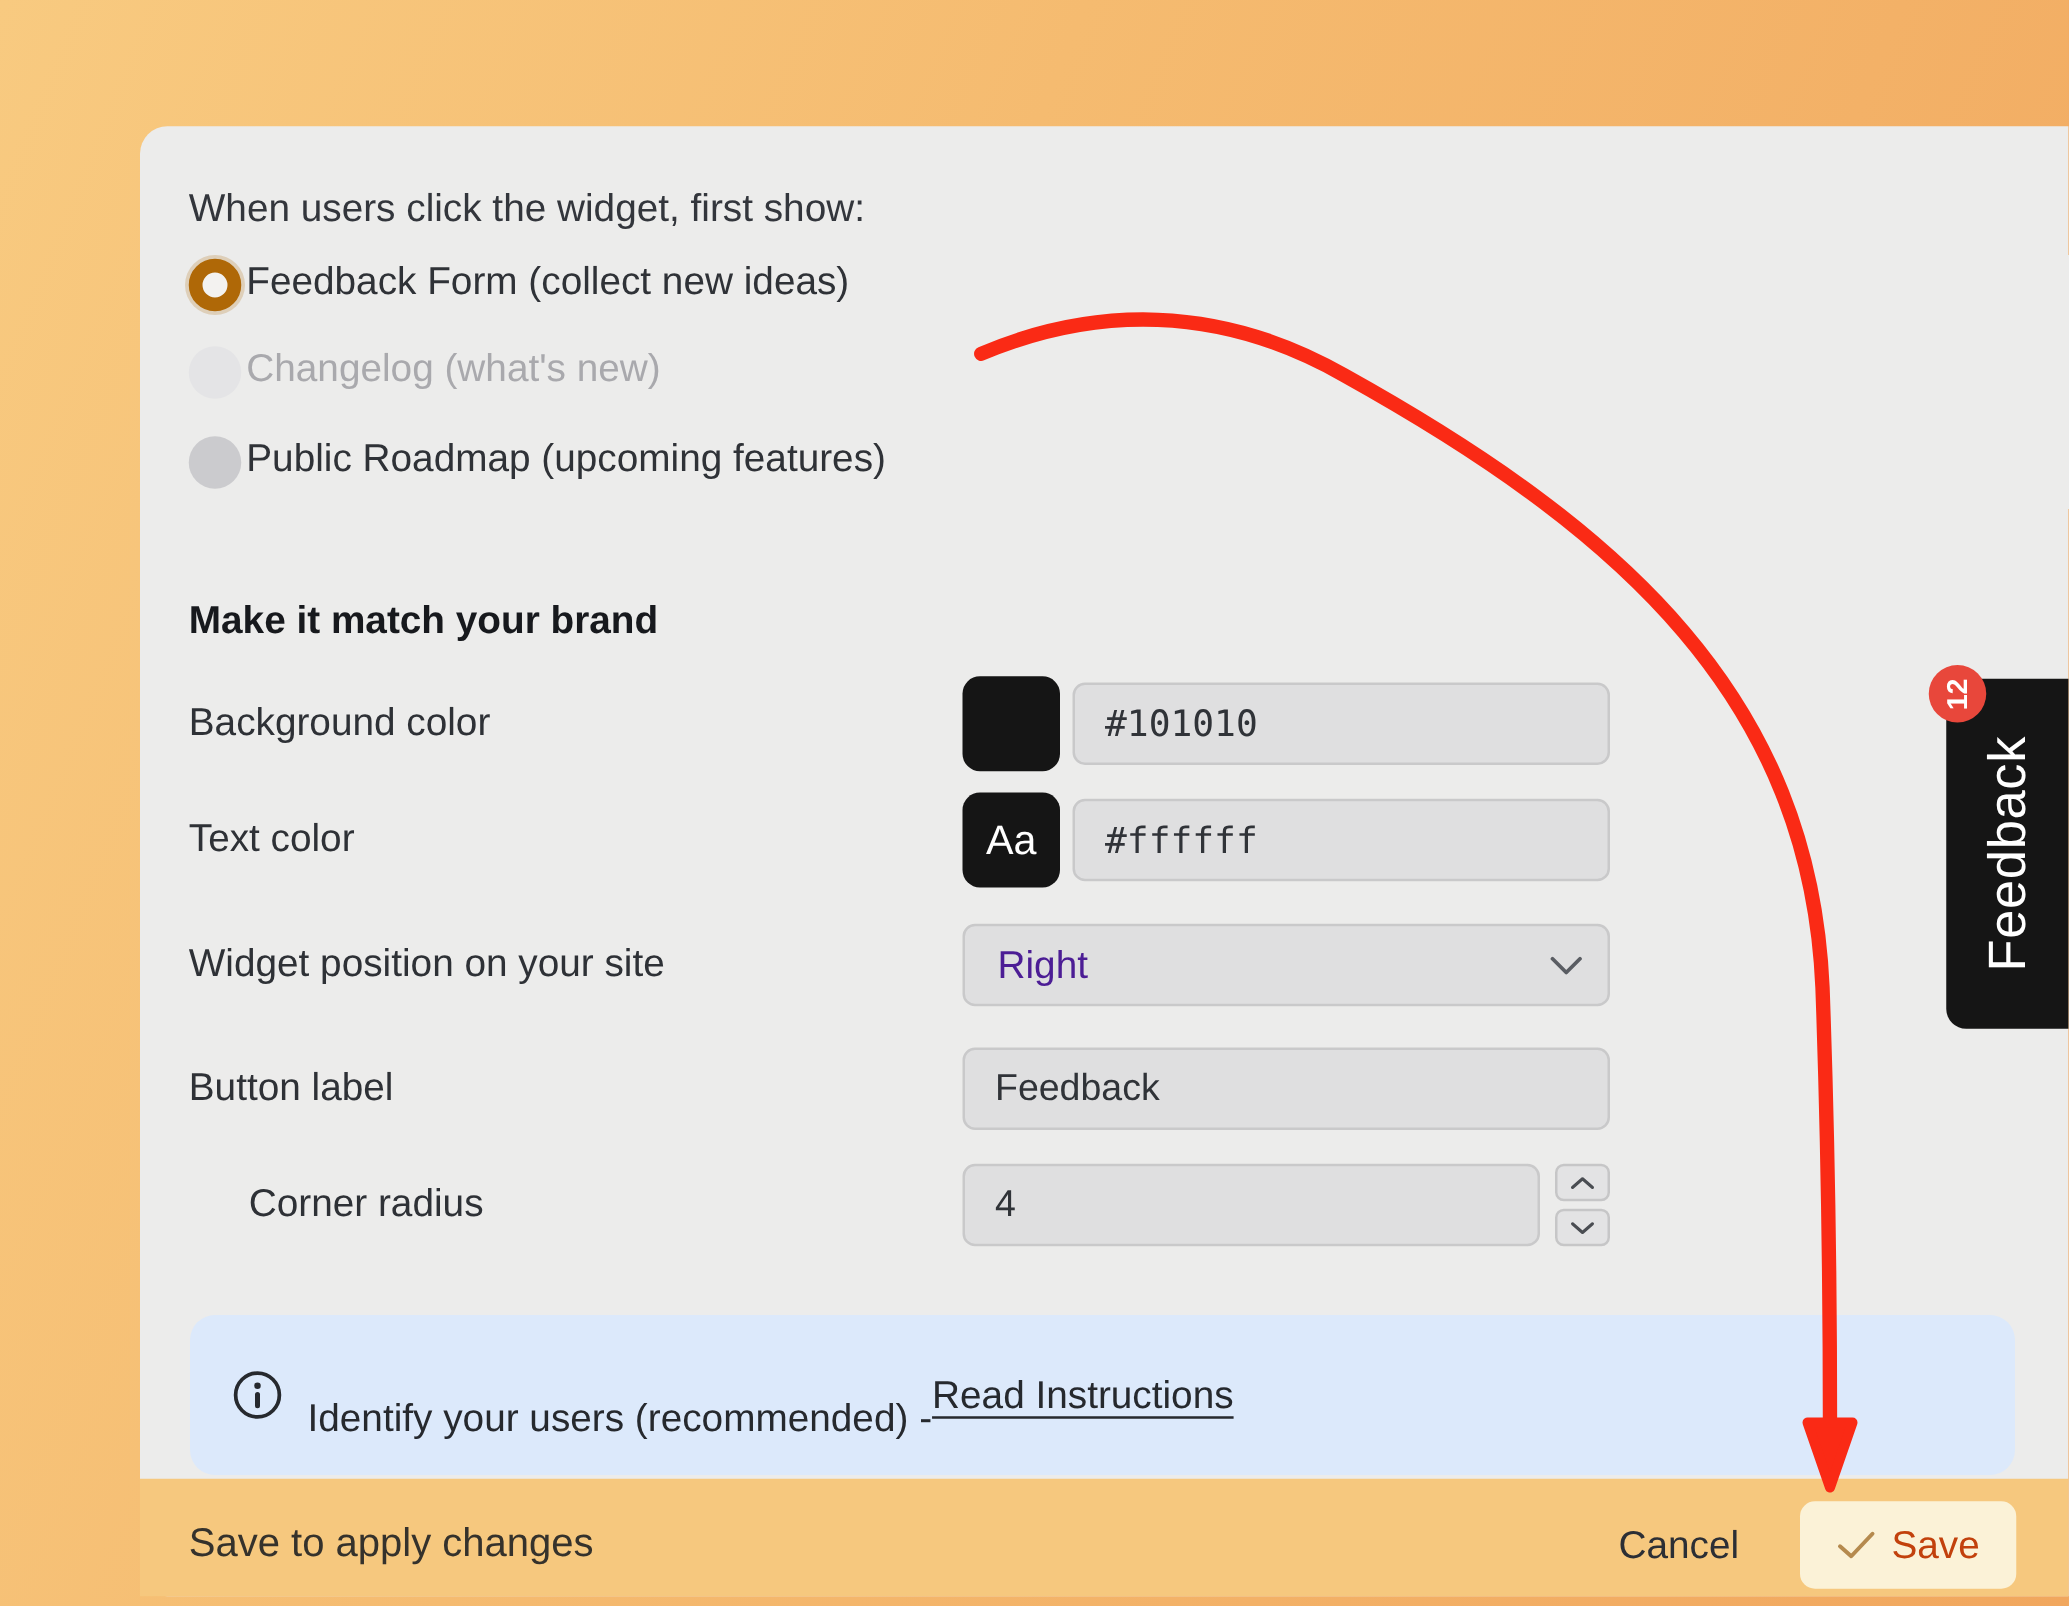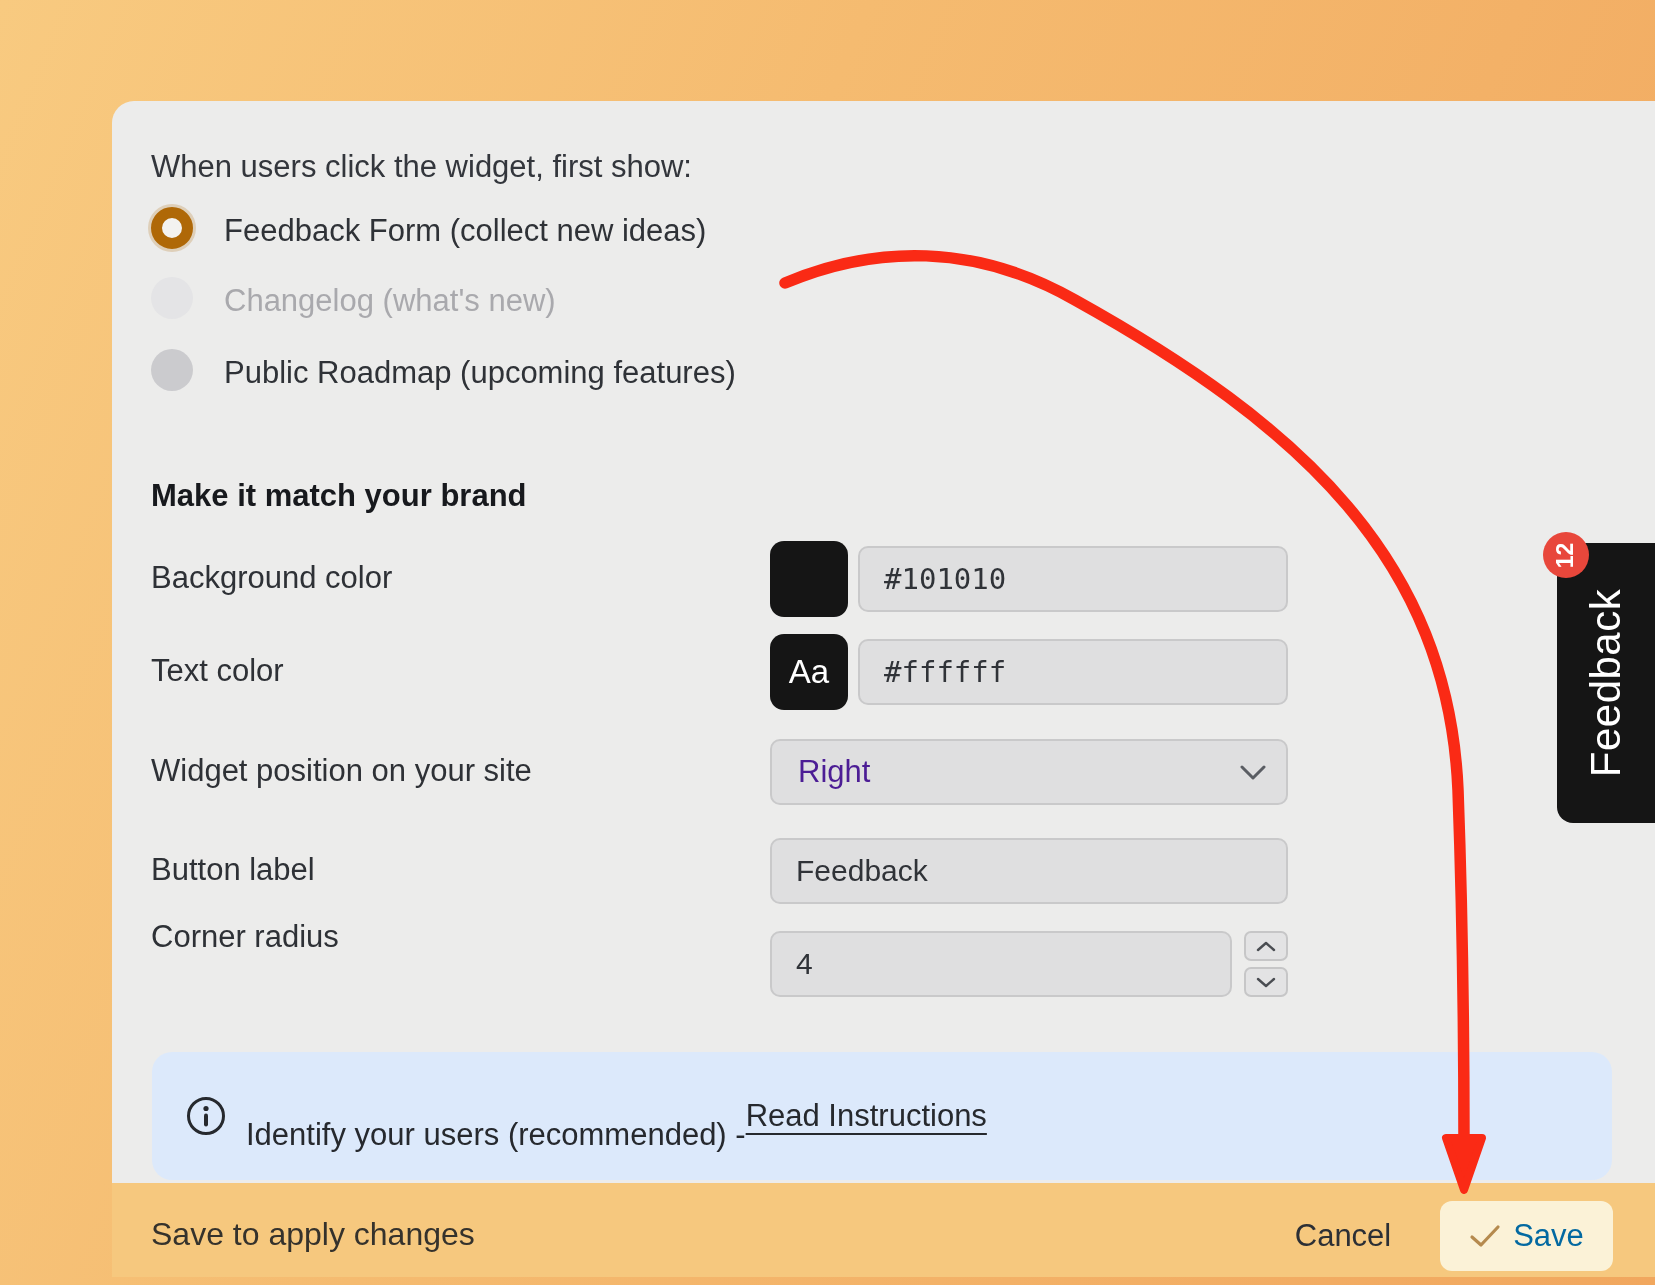--- a/index.html
+++ b/index.html
@@ -9,21 +9,21 @@
     background:linear-gradient(112deg,#f8ca80 0%,#f5bb70 40%,#f1a75e 100%);
   }
   .panel{
     position:absolute;left:112px;top:101px;width:1543px;height:1176px;
     background:#ececeb;border-radius:22px 0 0 22px;
   }
   .abs{position:absolute;}
   .txt{color:#33363c;font-size:31px;line-height:38px;white-space:nowrap;}
 
   
-  .radio-row{position:absolute;left:151px;display:flex;align-items:flex-end;gap:31px;height:42px;}
+  .radio-row{position:absolute;left:151px;display:flex;align-items:flex-start;gap:4px;height:42px;}
   .radio{width:42px;height:42px;border-radius:50%;box-sizing:border-box;flex:0 0 auto;}
   .radio.selected{background:#f3f2f0;border:11px solid #af6807;box-shadow:0 0 0 3px rgba(175,104,7,.22);}
   .radio.disabled{background:#e4e4e6;}
   .radio.unselected{background:#cbcbce;}
   .radio-label{font-size:31px;color:#2f3237;white-space:nowrap;}
   .radio-label.dim{color:#a9a9ad;}
 
   .heading{position:absolute;left:151px;font-size:31px;font-weight:700;color:#17191d;white-space:nowrap;}
   .field-label{position:absolute;left:151px;font-size:31px;color:#2e3136;white-space:nowrap;}
 
@@ -47,21 +47,21 @@
   .info-box a{color:#26292e;text-decoration:underline;text-underline-offset:7px;
               text-decoration-thickness:2px;}
 
   .footer{position:absolute;left:112px;top:1183px;width:1543px;height:94px;background:#f6c87e;}
   .status{position:absolute;left:151px;top:1216px;font-size:32px;color:#35322c;white-space:nowrap;}
   .cancel{position:absolute;left:1284px;top:1218px;width:118px;text-align:center;
           font-size:31px;color:#2c2f35;cursor:pointer;}
   .save-btn{position:absolute;left:1440px;top:1201px;width:173px;height:70px;
             background:#fbf2d7;border:none;border-radius:12px;cursor:pointer;
             display:flex;align-items:center;justify-content:center;gap:12px;
-            font-size:31px;color:#0369a1;font-family:"Liberation Sans",sans-serif;}
+            font-size:31px;color:#c2410c;font-family:"Liberation Sans",sans-serif;}
 
   .fb-tab{position:absolute;left:1557px;top:543px;width:98px;height:280px;
           background:#151515;border-radius:16px 0 0 16px;cursor:pointer;}
   .fb-tab-label{position:absolute;left:1606px;top:683px;transform:translate(-50%,-50%) rotate(-90deg);
                 color:#ffffff;font-size:42px;font-weight:500;white-space:nowrap;letter-spacing:.5px;}
   .badge{position:absolute;left:1543px;top:532px;width:46px;height:46px;border-radius:50%;
          background:#e8473b;display:flex;align-items:center;justify-content:center;}
   .badge span{color:#fff;font-size:23px;font-weight:700;transform:rotate(-90deg);}
 
   svg.overlay{position:absolute;left:0;top:0;pointer-events:none;}
@@ -104,21 +104,21 @@
   <div class="select" style="top:739px;">
     <span>Right</span>
     <svg width="26" height="15" viewBox="0 0 26 15">
       <polyline points="2,2 13,13 24,2" fill="none" stroke="#5a5d63" stroke-width="3" stroke-linecap="round" stroke-linejoin="round"></polyline>
     </svg>
   </div>
 
   <div class="field-label" style="top:852px;">Button label</div>
   <input class="tbox" style="left: 770px; top: 838px; width: 518px;" readonly="" value="Feedback">
 
-  <div class="field-label" style="top:919px;">Corner radius</div>
+  <div class="field-label" style="top:945px;margin-left:48px;">Corner radius</div>
   <input class="tbox" style="left: 770px; top: 931px; width: 462px;" readonly="" value="4">
   <div class="stepper" style="top:931px;">
     <svg width="20" height="11" viewBox="0 0 20 11">
       <polyline points="2,9 10,2 18,9" fill="none" stroke="#4a4d52" stroke-width="2.4" stroke-linecap="round" stroke-linejoin="round"></polyline>
     </svg>
   </div>
   <div class="stepper" style="top:967px;">
     <svg width="20" height="11" viewBox="0 0 20 11">
       <polyline points="2,2 10,9 18,2" fill="none" stroke="#4a4d52" stroke-width="2.4" stroke-linecap="round" stroke-linejoin="round"></polyline>
     </svg>

